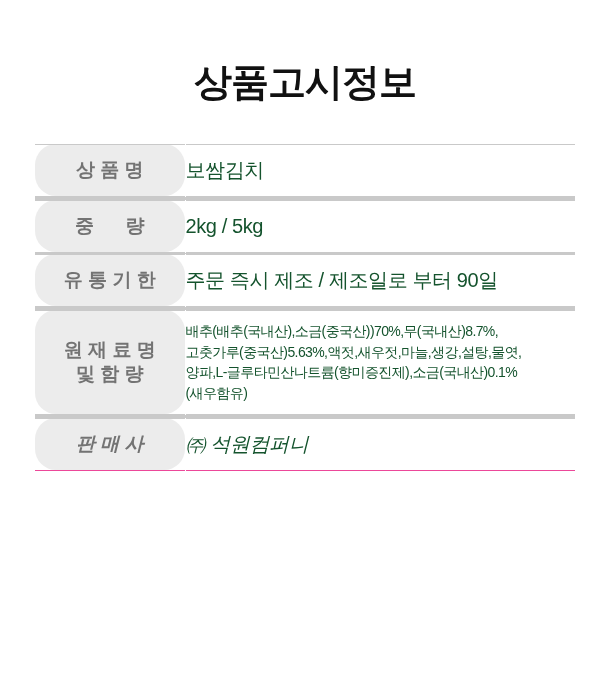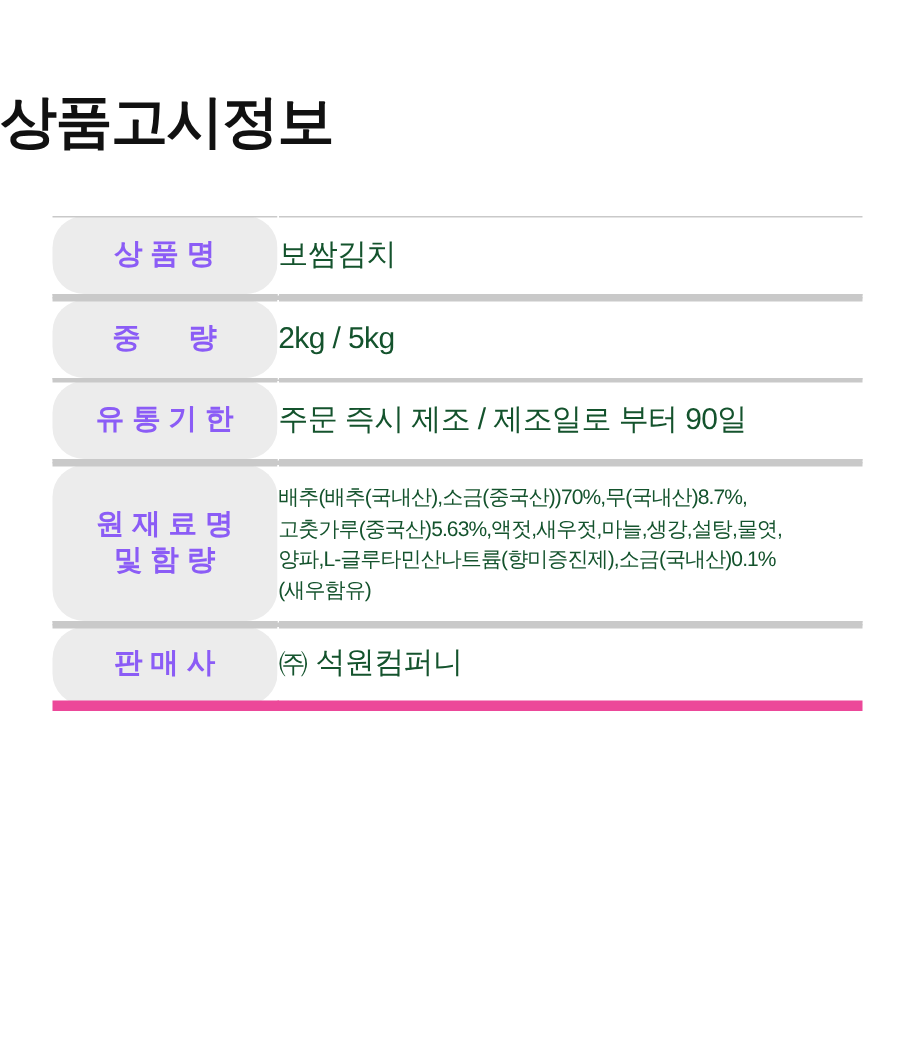--- a/index.html
+++ b/index.html
@@ -16,21 +16,21 @@
     overflow: hidden;
   }
   .page {
     width: 610px;
     height: 695px;
     box-sizing: border-box;
     padding: 0;
     position: relative;
   }
   .title {
-    text-align: left;
+    text-align: center;
     font-size: 38px;
     font-weight: bold;
     letter-spacing: -1px;
     color: #111111;
     margin: 0;
     padding-top: 62px;
     line-height: 1.1;
   }
   .table-wrap {
     margin: 0 auto;
@@ -43,33 +43,34 @@
     table-layout: fixed;
   }
   table.info tr {
     border-top: 1px solid #c9c9c9;
     border-bottom: 1px solid #c9c9c9;
   }
   table.info tr:not(:last-child) {
     border-bottom: none;
   }
   table.info tr:last-child {
-    border-bottom: 7px solid #ec4899;
+    border-bottom: 1px solid #ec4899;
+    font-style: italic;
   }
   table.info td {
     padding: 0;
     vertical-align: middle;
   }
   td.label {
     width: 150px;
     background: #ececec;
     text-align: center;
     font-size: 19px;
     font-weight: bold;
-    color: #8b5cf6;
+    color: #737373;
     letter-spacing: 0px;
     border-right: 1px solid #ffffff;
     height: 52px;
     line-height: 1.25;
     padding: 8px 0;
     box-sizing: border-box;
     border-radius: 21px;
   }
   td.label .lbl-line {
     display: block;

